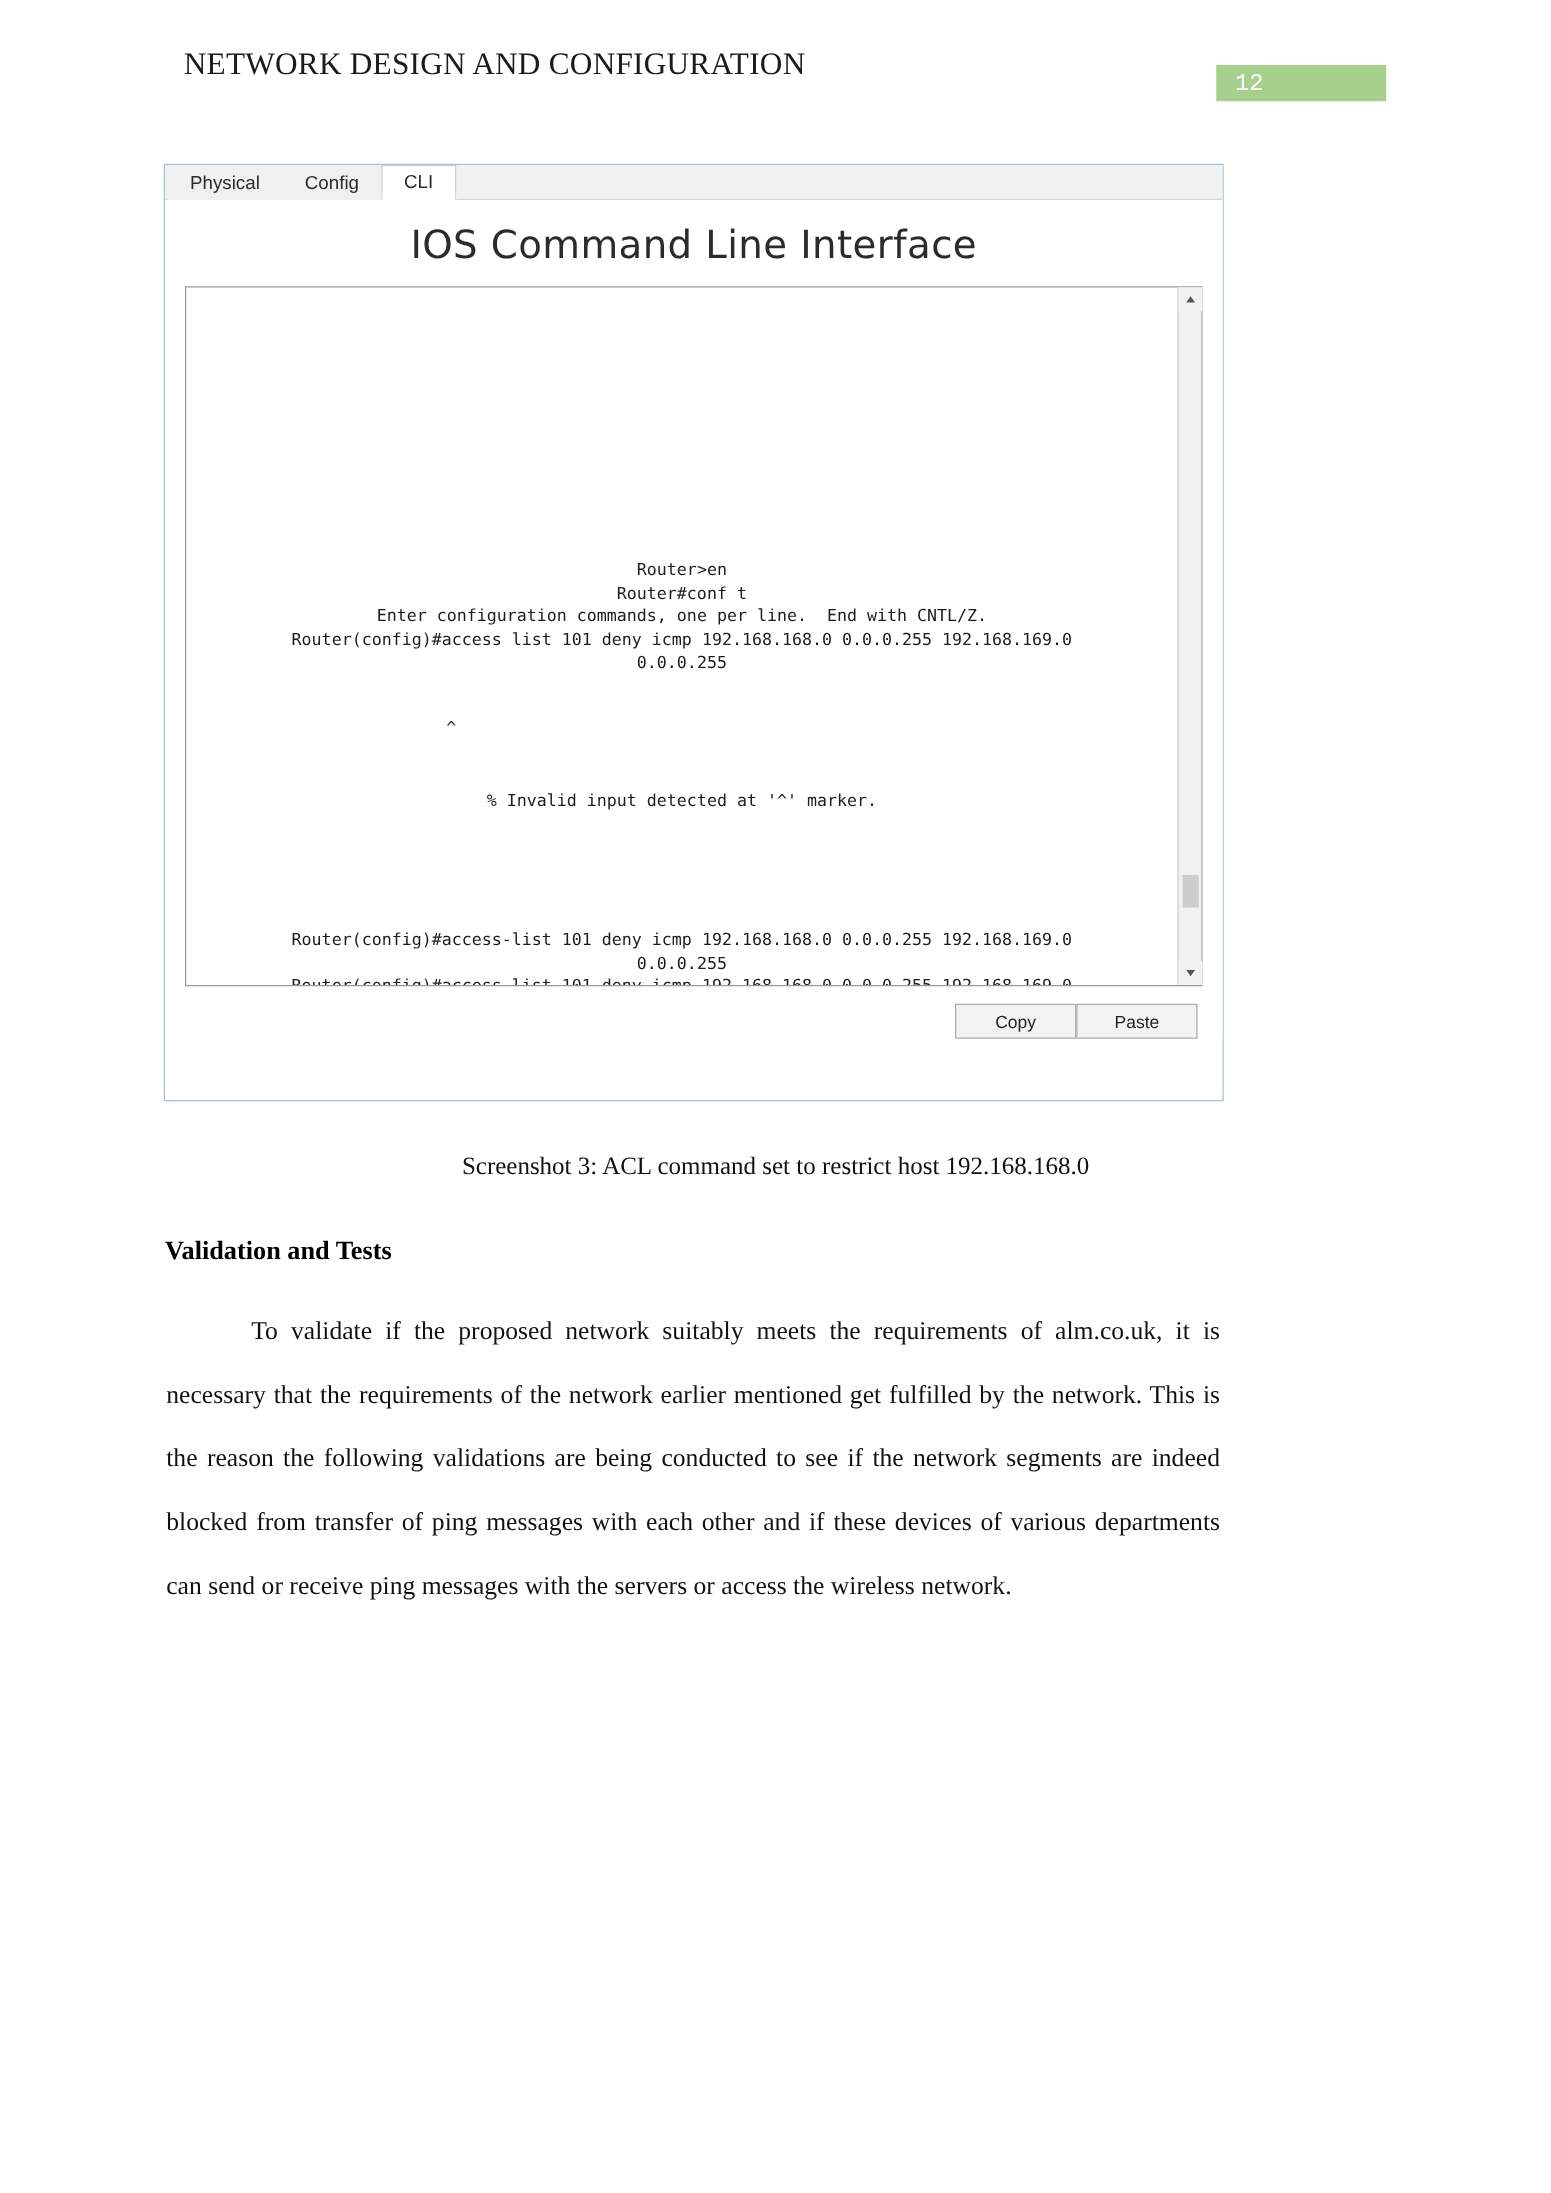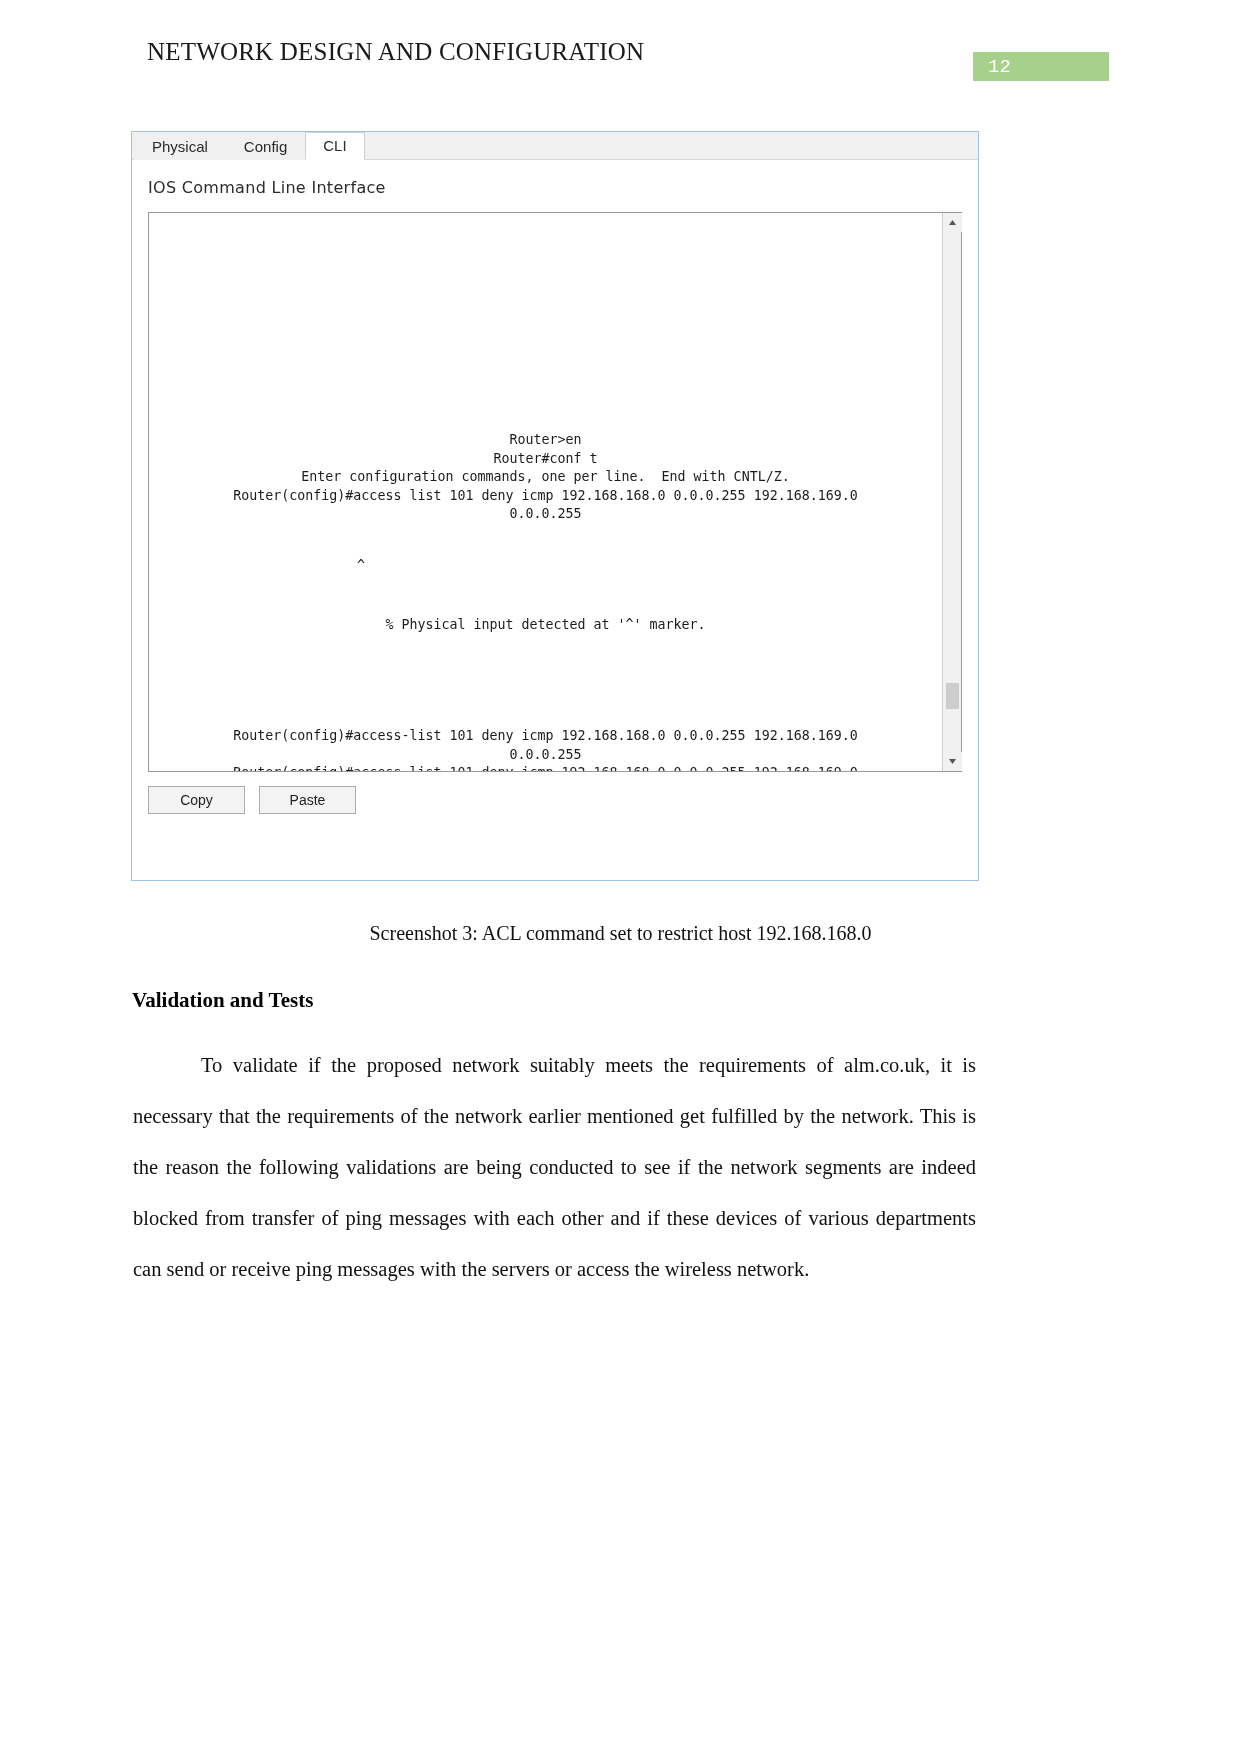--- a/index.html
+++ b/index.html
@@ -152,23 +152,23 @@
     border-bottom: 1px solid #ffffff;
     z-index: 2;
   }
 
   
   .cli-panel {
     background: #ffffff;
     padding: 0 16px;
   }
   .cli-heading {
-    text-align: left;
+    text-align: center;
     font-family: "DejaVu Sans", sans-serif;
-    font-size: 16px;
+    font-size: 31px;
     color: #2b2b2b;
     padding: 18px 0 15px 0;
     letter-spacing: 0.3px;
   }
   .console-wrap {
     position: relative;
     border: 1px solid #999999;
     background: #ffffff;
     height: 560px;
     display: flex;
@@ -223,21 +223,21 @@
     left: 3px;
     top: 470px;
     width: 13px;
     height: 26px;
     background: #cdcdcd;
   }
 
   
   .actions {
     display: flex;
-    gap: 14px;
+    justify-content: flex-end;
     padding: 14px 4px 0 0;
   }
   .action-btn {
     width: 97px;
     height: 28px;
     background: #f3f3f3;
     border: 1px solid #adadad;
     font-family: "Liberation Sans", sans-serif;
     font-size: 14px;
     color: #1f1f1f;
@@ -301,21 +301,21 @@
       <div class="console-text">
         <div class="blank-top"></div>
         <div class="console-line">Router&gt;en
 Router#conf t
 Enter configuration commands, one per line.  End with CNTL/Z.
 Router(config)#access list 101 deny icmp 192.168.168.0 0.0.0.255 192.168.169.0
 0.0.0.255</div>
         <div class="caret-line">
           <span class="caret-mark">^</span>
         </div>
-        <div class="console-line">% Physical input detected at '^' marker.</div>
+        <div class="console-line">% Invalid input detected at '^' marker.</div>
         <div class="console-line">&nbsp;</div>
         <div class="console-line">Router(config)#access-list 101 deny icmp 192.168.168.0 0.0.0.255 192.168.169.0
 0.0.0.255
 Router(config)#access-list 101 deny icmp 192.168.168.0 0.0.0.255 192.168.169.0
 0.0.0.255 echo
 Router(config)#access-list 101 deny icmp 192.168.168.0 0.0.0.255 192.168.170.0
 0.0.0.255 echo
 Router(config)#access-list 101 deny icmp 192.168.168.0 0.0.0.255 192.168.171.0
 0.0.0.255 echo
 Router(config)#access-list 101 permit ip any any

